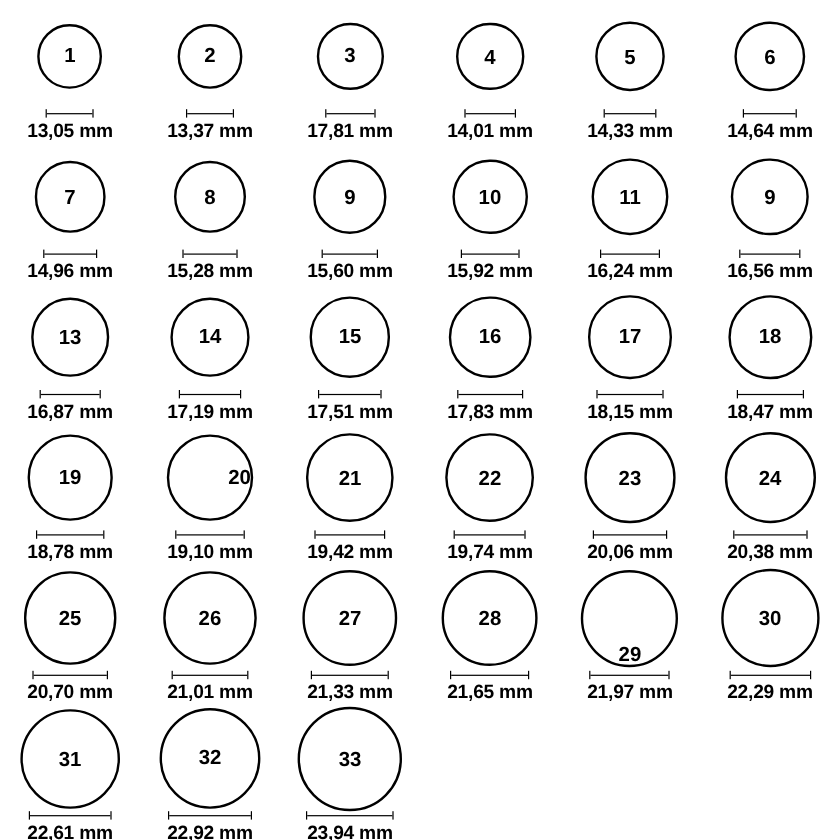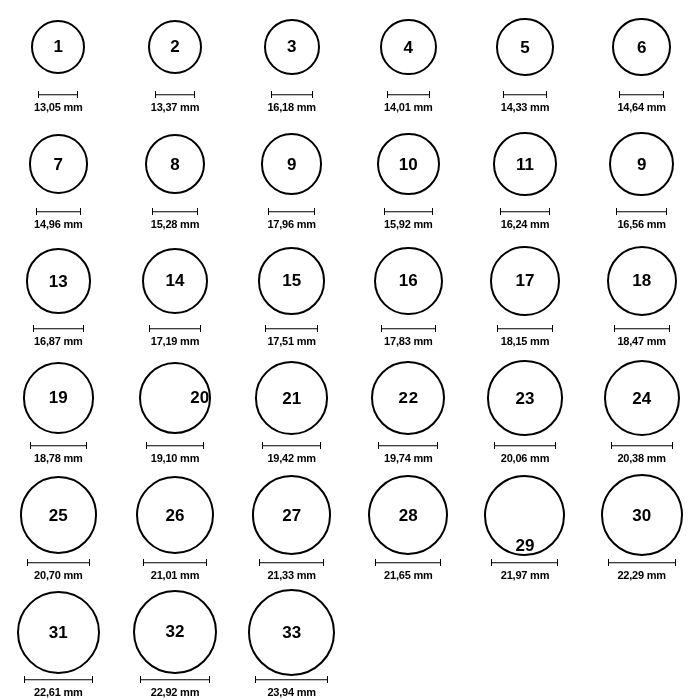--- a/index.html
+++ b/index.html
@@ -75,21 +75,21 @@
     content: "";
     position: absolute;
     left: 0;
     right: 0;
     top: 50%;
     height: 1.5px;
     background: #000;
     transform: translateY(-50%);
   }
   .label {
-    font-size: 11px;
+    font-size: 16px;
     font-weight: bold;
     letter-spacing: -0.2px;
     margin-top: 2px;
     color: #000000;
     white-space: nowrap;
   }
 </style>
 </head>
 <body>
 
@@ -119,21 +119,21 @@
       </div>
       <div class="ring-cell">
         <div class="circle-wrap">
           <div class="circle" style="width: 55.8px; height: 55.8px;">
             <span>3</span>
           </div>
         </div>
         <div class="measure">
           <div class="bar" style="width: 41.8px;"></div>
         </div>
-        <div class="label">16,18 mm</div>
+        <div class="label">17,81 mm</div>
       </div>
       <div class="ring-cell">
         <div class="circle-wrap">
           <div class="circle" style="width: 56.7px; height: 56.7px;">
             <span>4</span>
           </div>
         </div>
         <div class="measure">
           <div class="bar" style="width: 42.7px;"></div>
         </div>
@@ -185,21 +185,21 @@
       </div>
       <div class="ring-cell">
         <div class="circle-wrap">
           <div class="circle" style="width: 61.6px; height: 61.6px;">
             <span>9</span>
           </div>
         </div>
         <div class="measure">
           <div class="bar" style="width: 47.6px;"></div>
         </div>
-        <div class="label">17,96 mm</div>
+        <div class="label">15,60 mm</div>
       </div>
       <div class="ring-cell">
         <div class="circle-wrap">
           <div class="circle" style="width: 62.6px; height: 62.6px;">
             <span>10</span>
           </div>
         </div>
         <div class="measure">
           <div class="bar" style="width: 48.6px;"></div>
         </div>
@@ -321,21 +321,21 @@
             <span>21</span>
           </div>
         </div>
         <div class="measure">
           <div class="bar" style="width: 59.2px;"></div>
         </div>
         <div class="label">19,42 mm</div>
       </div>
       <div class="ring-cell">
         <div class="circle-wrap">
-          <div class="circle" style="width: 74.2px; height: 74.2px; font-family: Liberation Mono, monospace;">
+          <div class="circle" style="width: 74.2px; height: 74.2px;">
             <span>22</span>
           </div>
         </div>
         <div class="measure">
           <div class="bar" style="width: 60.2px;"></div>
         </div>
         <div class="label">19,74 mm</div>
       </div>
       <div class="ring-cell">
         <div class="circle-wrap">

